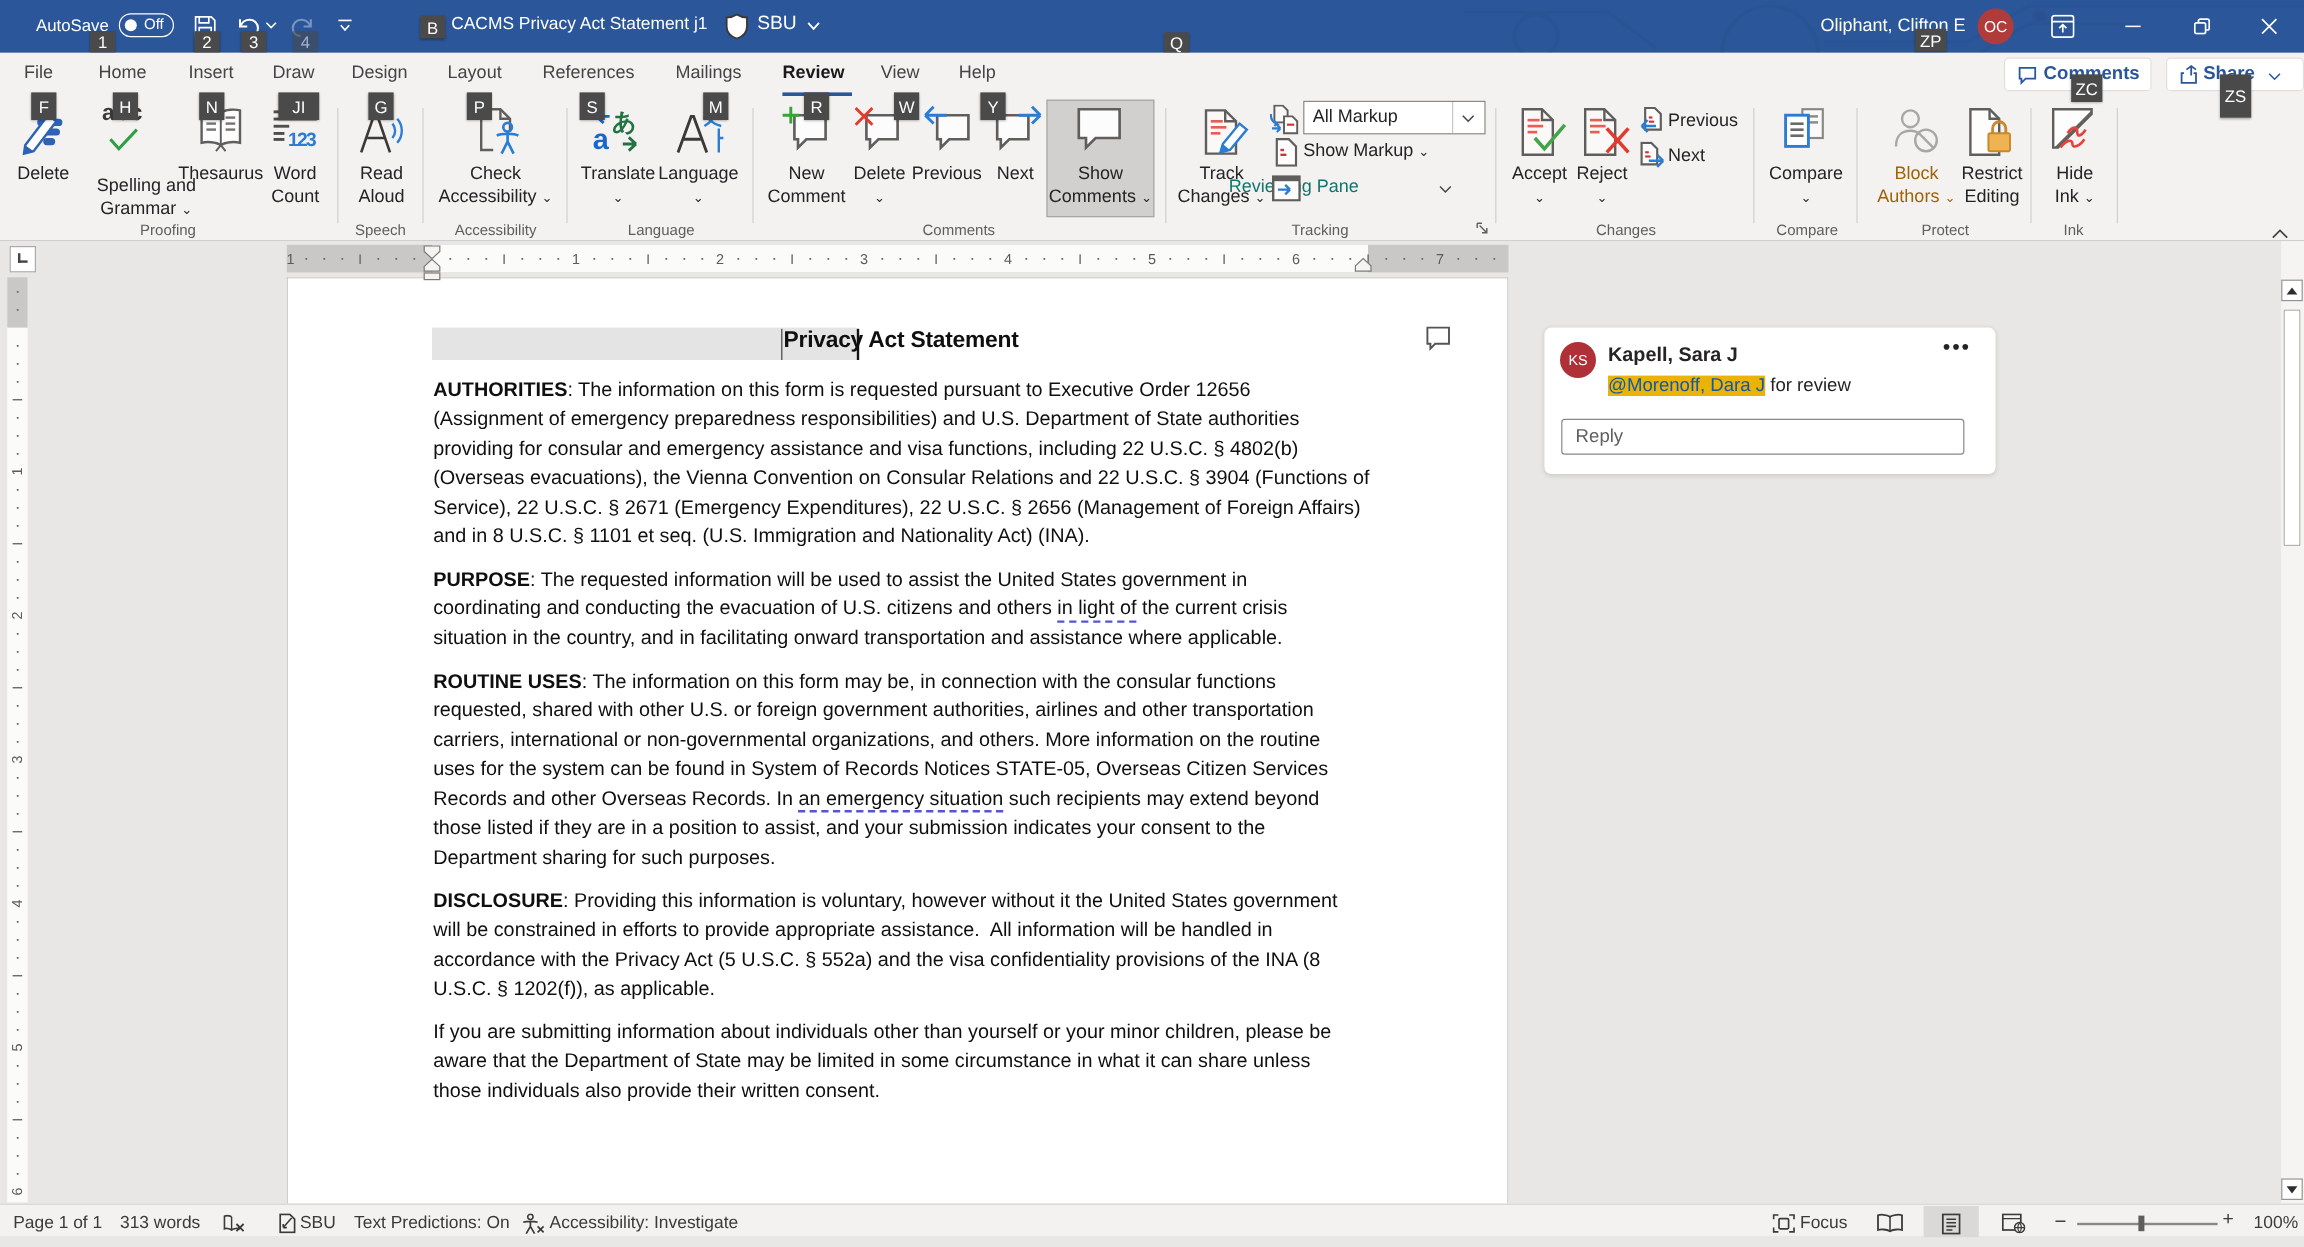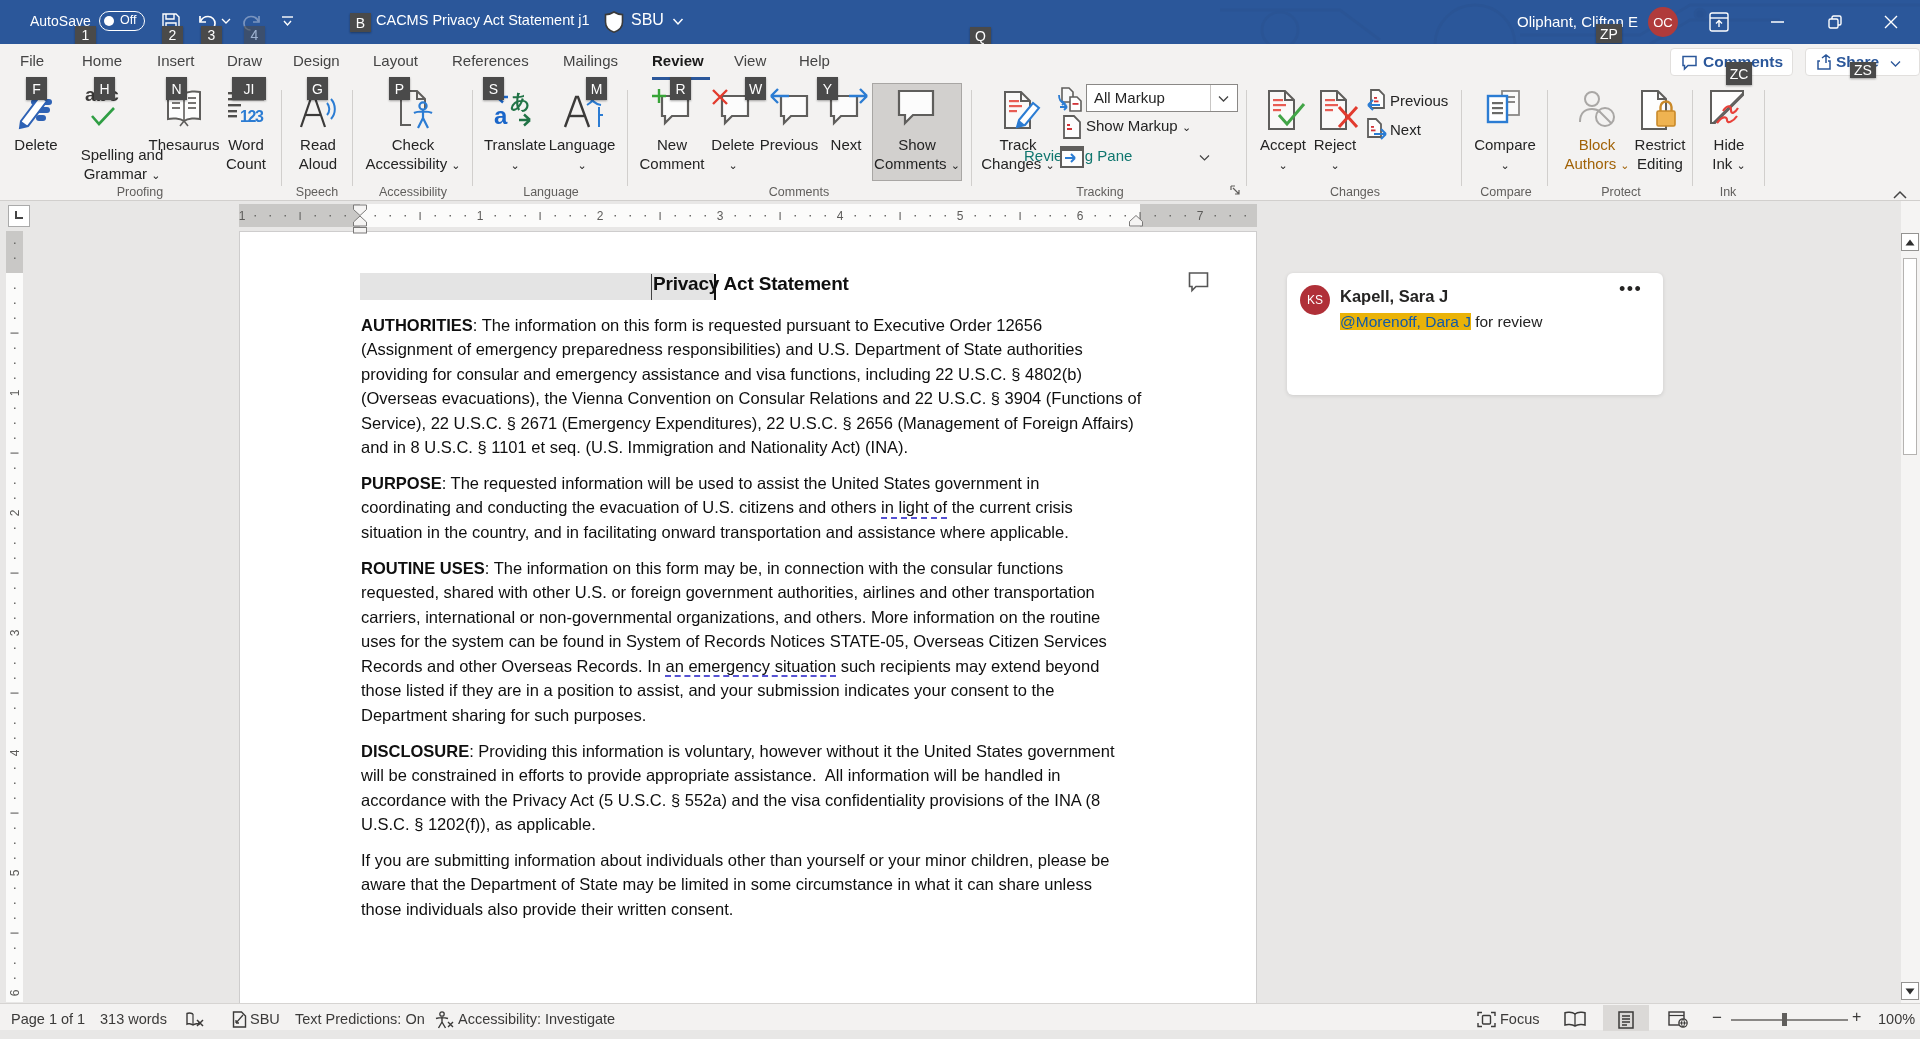--- a/index.html
+++ b/index.html
@@ -397,21 +397,21 @@
   <div class="keytip" style="left:166px; top:33px; width:21px; height:23px;">N</div>
   <div class="keytip" style="left:232px; top:33px; width:34px; height:23px;">JI</div>
   <div class="keytip" style="left:307px; top:33px; width:21px; height:23px;">G</div>
   <div class="keytip" style="left:389px; top:33px; width:21px; height:23px;">P</div>
   <div class="keytip" style="left:483px; top:33px; width:21px; height:23px;">S</div>
   <div class="keytip" style="left:586px; top:33px; width:21px; height:23px;">M</div>
   <div class="keytip" style="left:670px; top:33px; width:21px; height:23px;">R</div>
   <div class="keytip" style="left:745px; top:33px; width:21px; height:23px;">W</div>
   <div class="keytip" style="left:817px; top:33px; width:21px; height:23px;">Y</div>
   <div class="keytip" style="left:1726px; top:18px; width:26px; height:23px;">ZC</div>
-  <div class="keytip" style="left:1850px; top:18px; width:26px; height:16px;">ZS</div>
+  <div class="keytip" style="left:1850px; top:18px; width:26px; height:36px;">ZS</div>
 
   <svg class="abs" style="left:1230px; top:141px;" width="12" height="12" viewBox="0 0 12 12">
     <path d="M1 1 H5 M1 1 V5 M3 3 L9 9 M9 5 V9 H5" stroke="#605e5c" stroke-width="1.2" fill="none"></path>
   </svg>
   <svg class="abs" style="left:1893px; top:146px;" width="14" height="9" viewBox="0 0 14 9">
       <path d="M1 8 L7 2 L13 8" stroke="#444" stroke-width="1.5" fill="none"></path>
     </svg>
 </div>
 
 <div id="ruler-row" class="abs" style="left:0; top:202px; width:1920px; height:29px; z-index:5;">
@@ -604,20 +604,23 @@
         <path d="M0.5 0.5 L5 6.5 L9.5 0.5 z" fill="#2e2e2e"></path>
       </svg>
   </div>
 </div>
 
 <div id="commentcard">
   <div class="abs" style="left:13px; top:12px; width:30px; height:30px; border-radius:50%; background:#b03038; color:#fff; font-size:12px; display:flex; align-items:center; justify-content:center;">KS</div>
   <div class="abs" style="left:53px; top:14px; font-size:16.5px; font-weight:bold; color:#252423;">Kapell, Sara J</div>
   <div class="abs" style="left:332px; top:6px; font-size:18px; color:#252423; letter-spacing:1.5px;">•••</div>
   <div class="abs" style="left:53px; top:40px; font-size:15.5px;"><span style="background:#eab308; color:#1159a8;">@Morenoff, Dara J</span><span style="color:#242424;"> for review</span></div>
+  <div class="abs" style="left:14px; top:76px; width:336px; height:30px; border:1px solid #8a8886; border-radius:3px;">
+    <div class="abs" style="left:11px; top:5px; font-size:15.5px; color:#605e5c;">Reply</div>
+  </div>
 </div>
 
 <div id="statusbar">
   <div class="sb" style="left:11px;">Page 1 of 1</div>
   <div class="sb" style="left:100px;">313 words</div>
   <div class="sb" style="left:250px;">SBU</div>
   <div class="sb" style="left:295px;">Text Predictions: On</div>
   <div class="sb" style="left:458px;">Accessibility: Investigate</div>
   <div class="sb" style="left:1500px;">Focus</div>
   <div class="sb" style="left:1878px;">100%</div>

